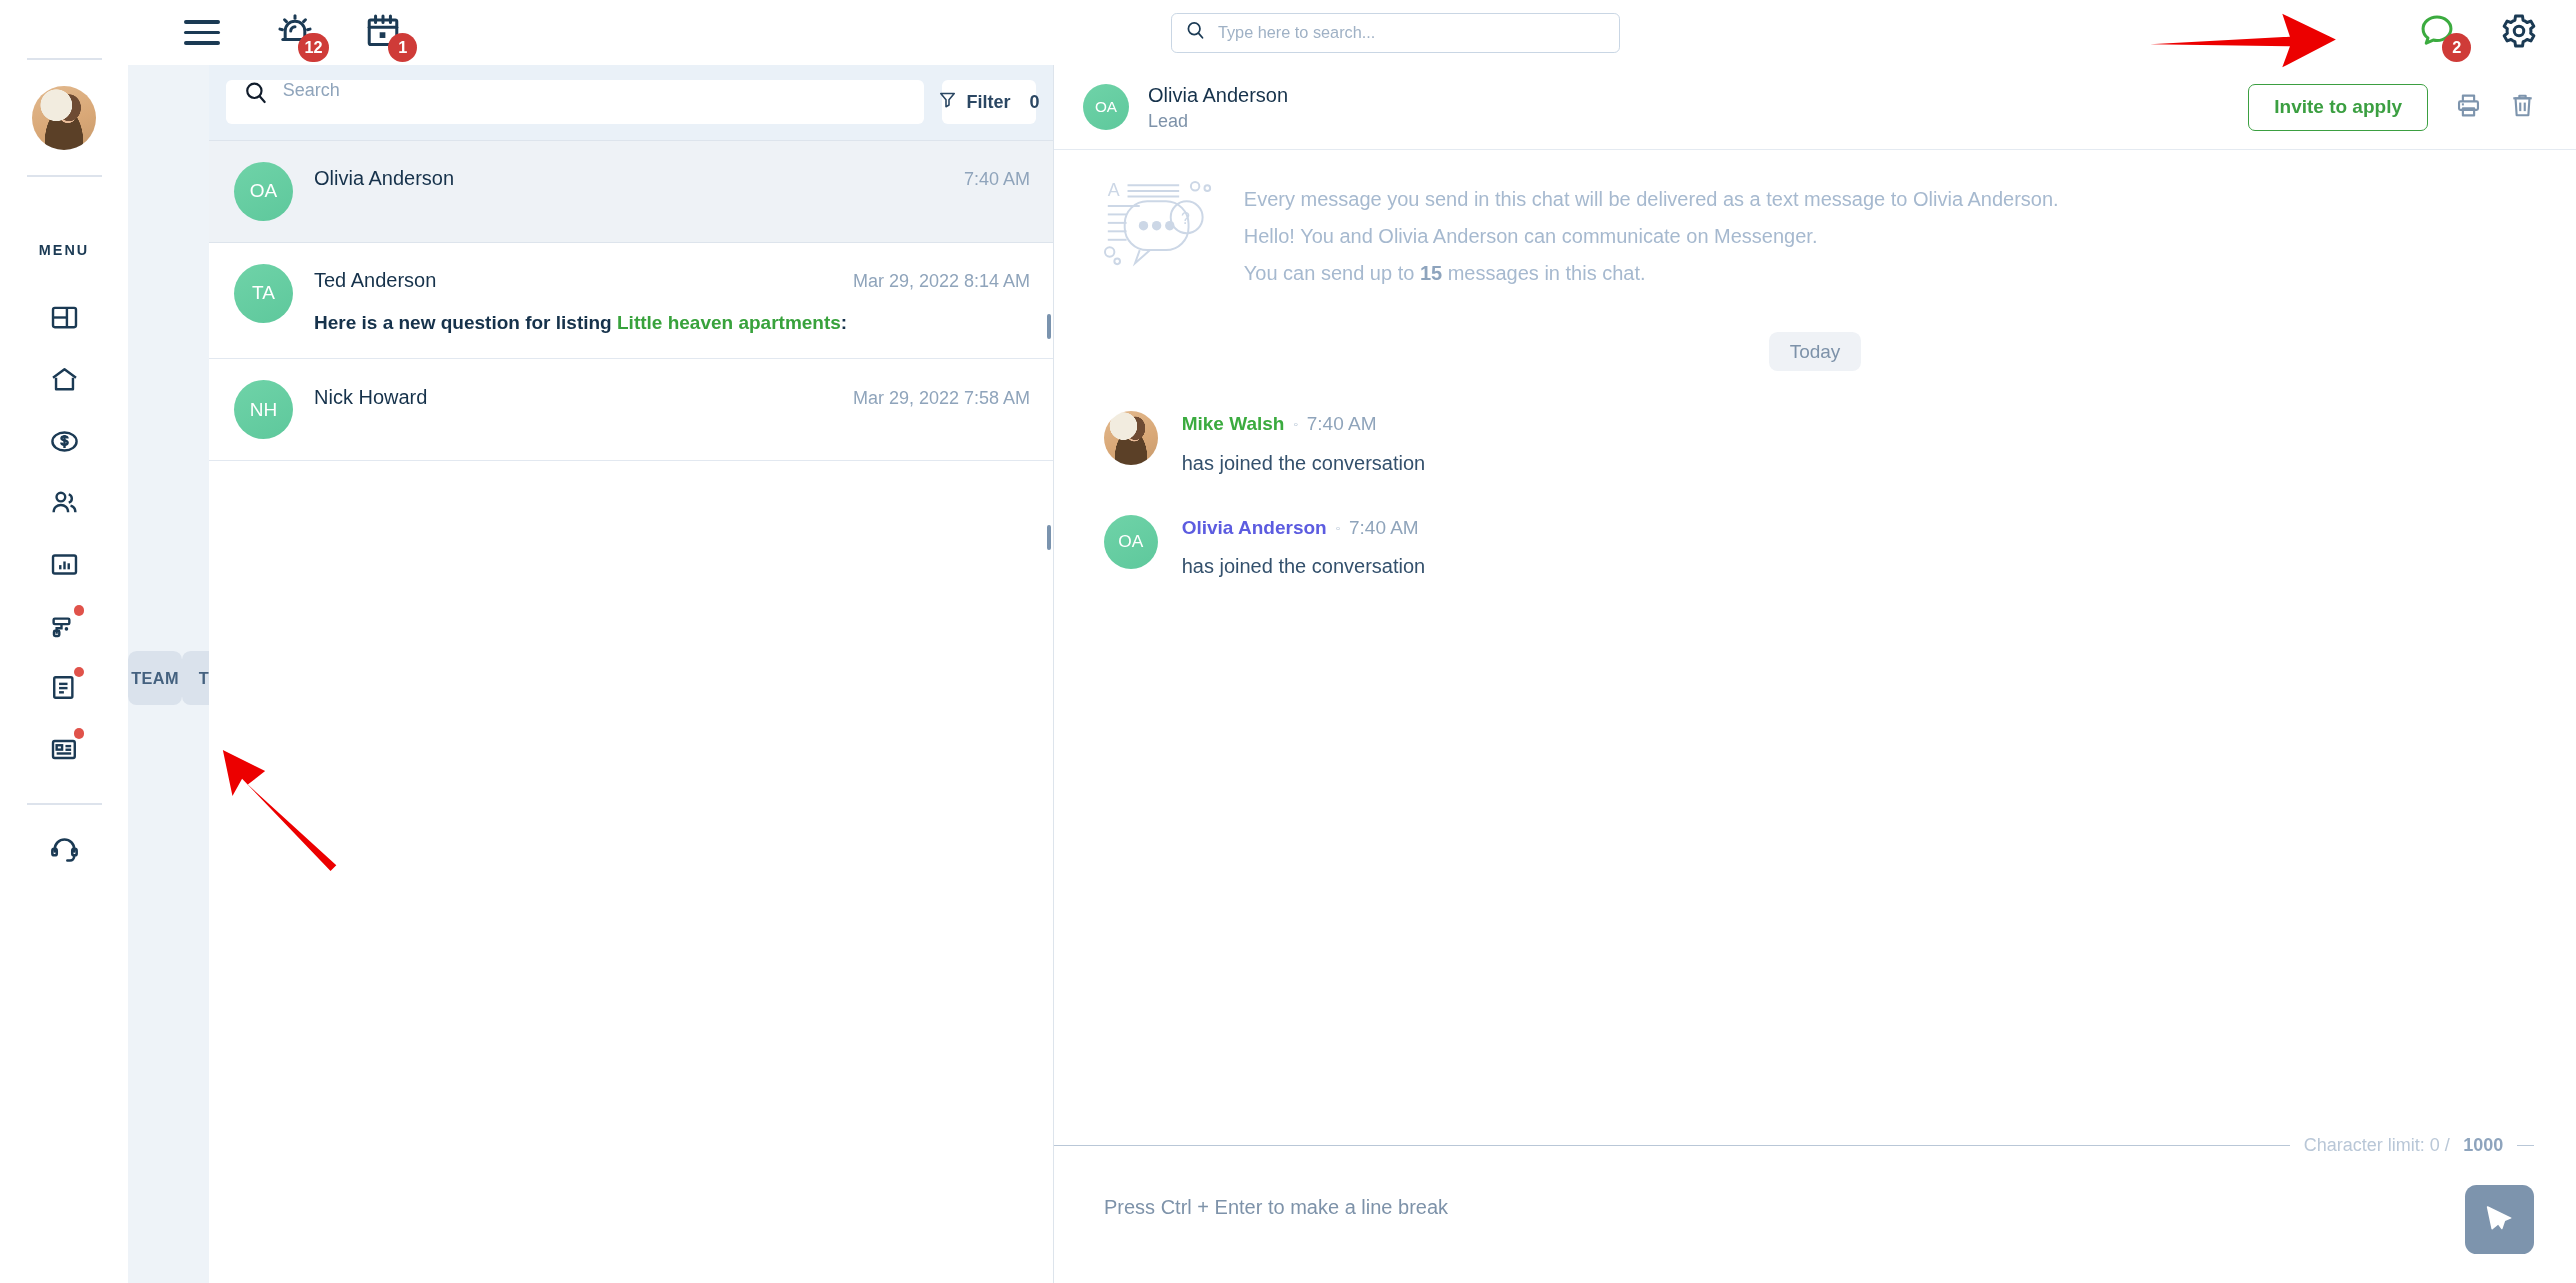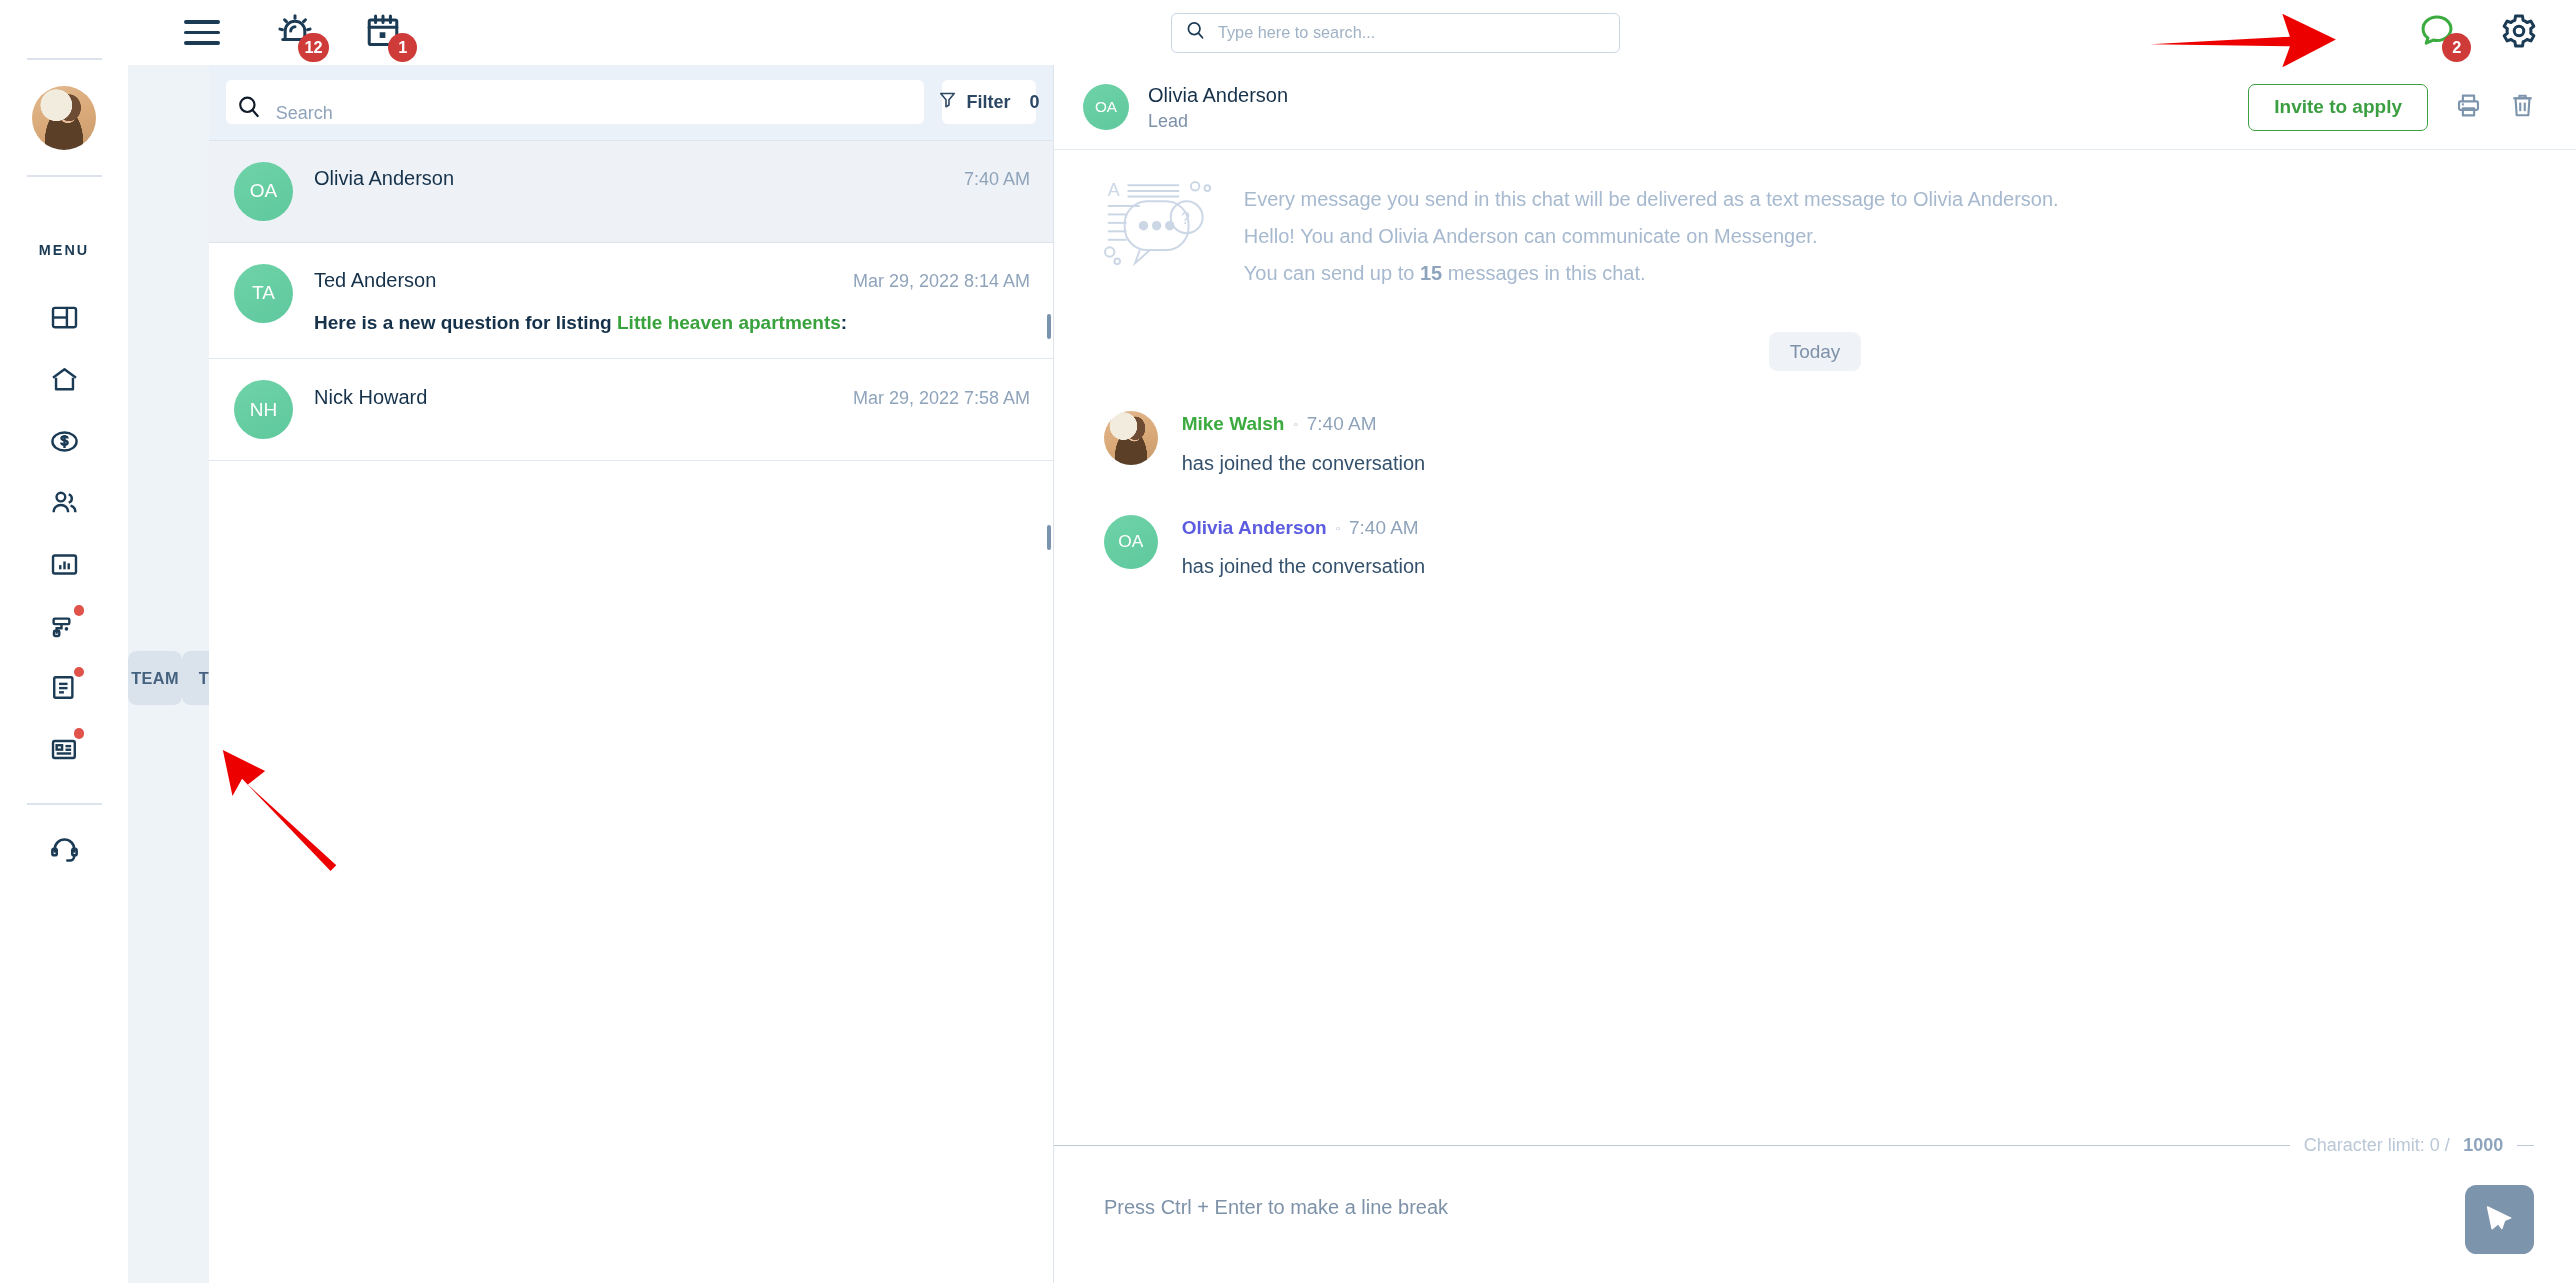--- a/index.html
+++ b/index.html
@@ -105,21 +105,21 @@
     width: 845px; flex: 0 0 845px; background: #fff;
     display: flex; flex-direction: column; border-right: 1px solid #dde4ec;
     position: relative;
   }
   .convlist-head {
     background: #eaf1f8; padding: 15.3px 17.3px; display: flex; gap: 17.3px;
     border-bottom: 1px solid #dde4ec; flex: 0 0 auto;
   }
   .clsearch {
     flex: 1 1 auto; height: 44px; background: #fff; border-radius: 5.8px;
-    display: flex; align-items: flex-end; padding: 0 10px; gap: 13.4px;
+    display: flex; align-items: flex-start; padding: 0 17px; gap: 13.4px;
   }
   .clsearch input {
     border: 0; outline: 0; flex: 1; font-size: 18px; color: #44617f;
     font-family: "Liberation Sans", sans-serif; background: transparent;
   }
   .clsearch input::placeholder { color: #8fa4bb; }
   .filter-btn {
     width: 94px; height: 44px; background: #fff; border-radius: 5.8px;
     display: flex; align-items: center; justify-content: center; gap: 9.6px;
     font-size: 18px; font-weight: 700; color: #2b4763; cursor: pointer;

